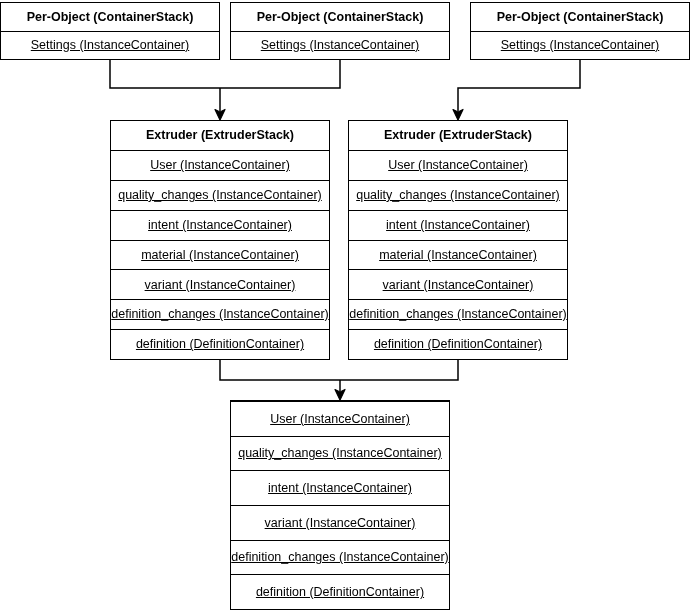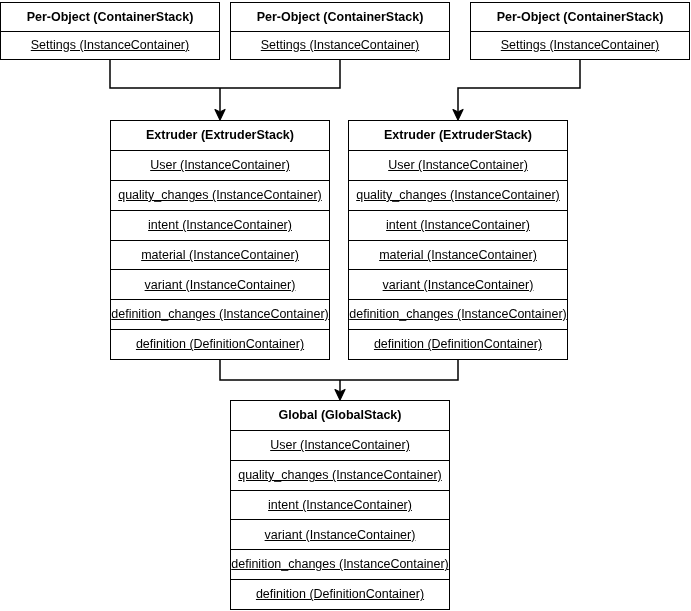--- a/index.html
+++ b/index.html
@@ -107,21 +107,20 @@
     <div class="cell row">User (InstanceContainer)</div>
     <div class="cell row">quality_changes (InstanceContainer)</div>
     <div class="cell row">intent (InstanceContainer)</div>
     <div class="cell row">material (InstanceContainer)</div>
     <div class="cell row">variant (InstanceContainer)</div>
     <div class="cell row">definition_changes (InstanceContainer)</div>
     <div class="cell row">definition (DefinitionContainer)</div>
   </div>
 
   <div class="box" style="left:230px; top:400px; width:220px; height:210px;">
-    <div class="cell hdr">Global (GlobalStack)</div>
     <div class="cell row">User (InstanceContainer)</div>
     <div class="cell row">quality_changes (InstanceContainer)</div>
     <div class="cell row">intent (InstanceContainer)</div>
     <div class="cell row">variant (InstanceContainer)</div>
     <div class="cell row">definition_changes (InstanceContainer)</div>
     <div class="cell row">definition (DefinitionContainer)</div>
   </div>
 
 </div>
 

